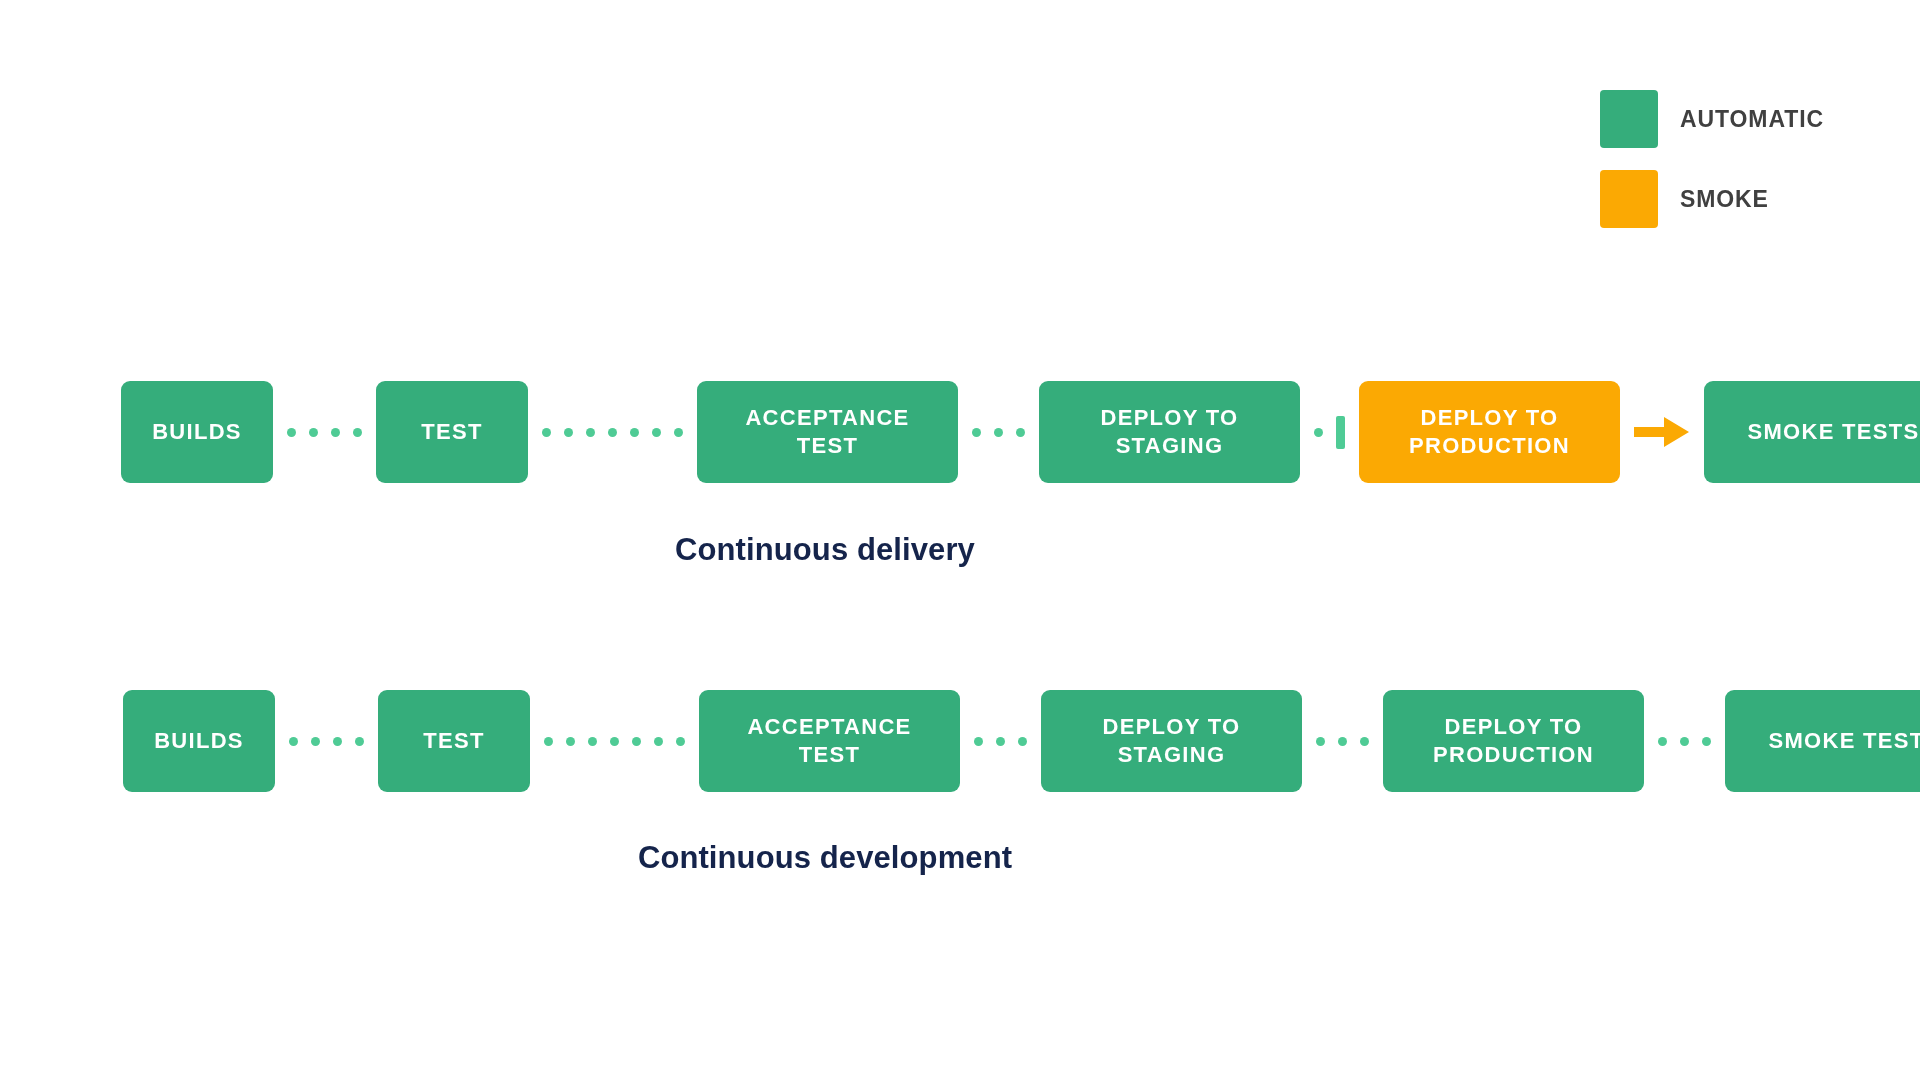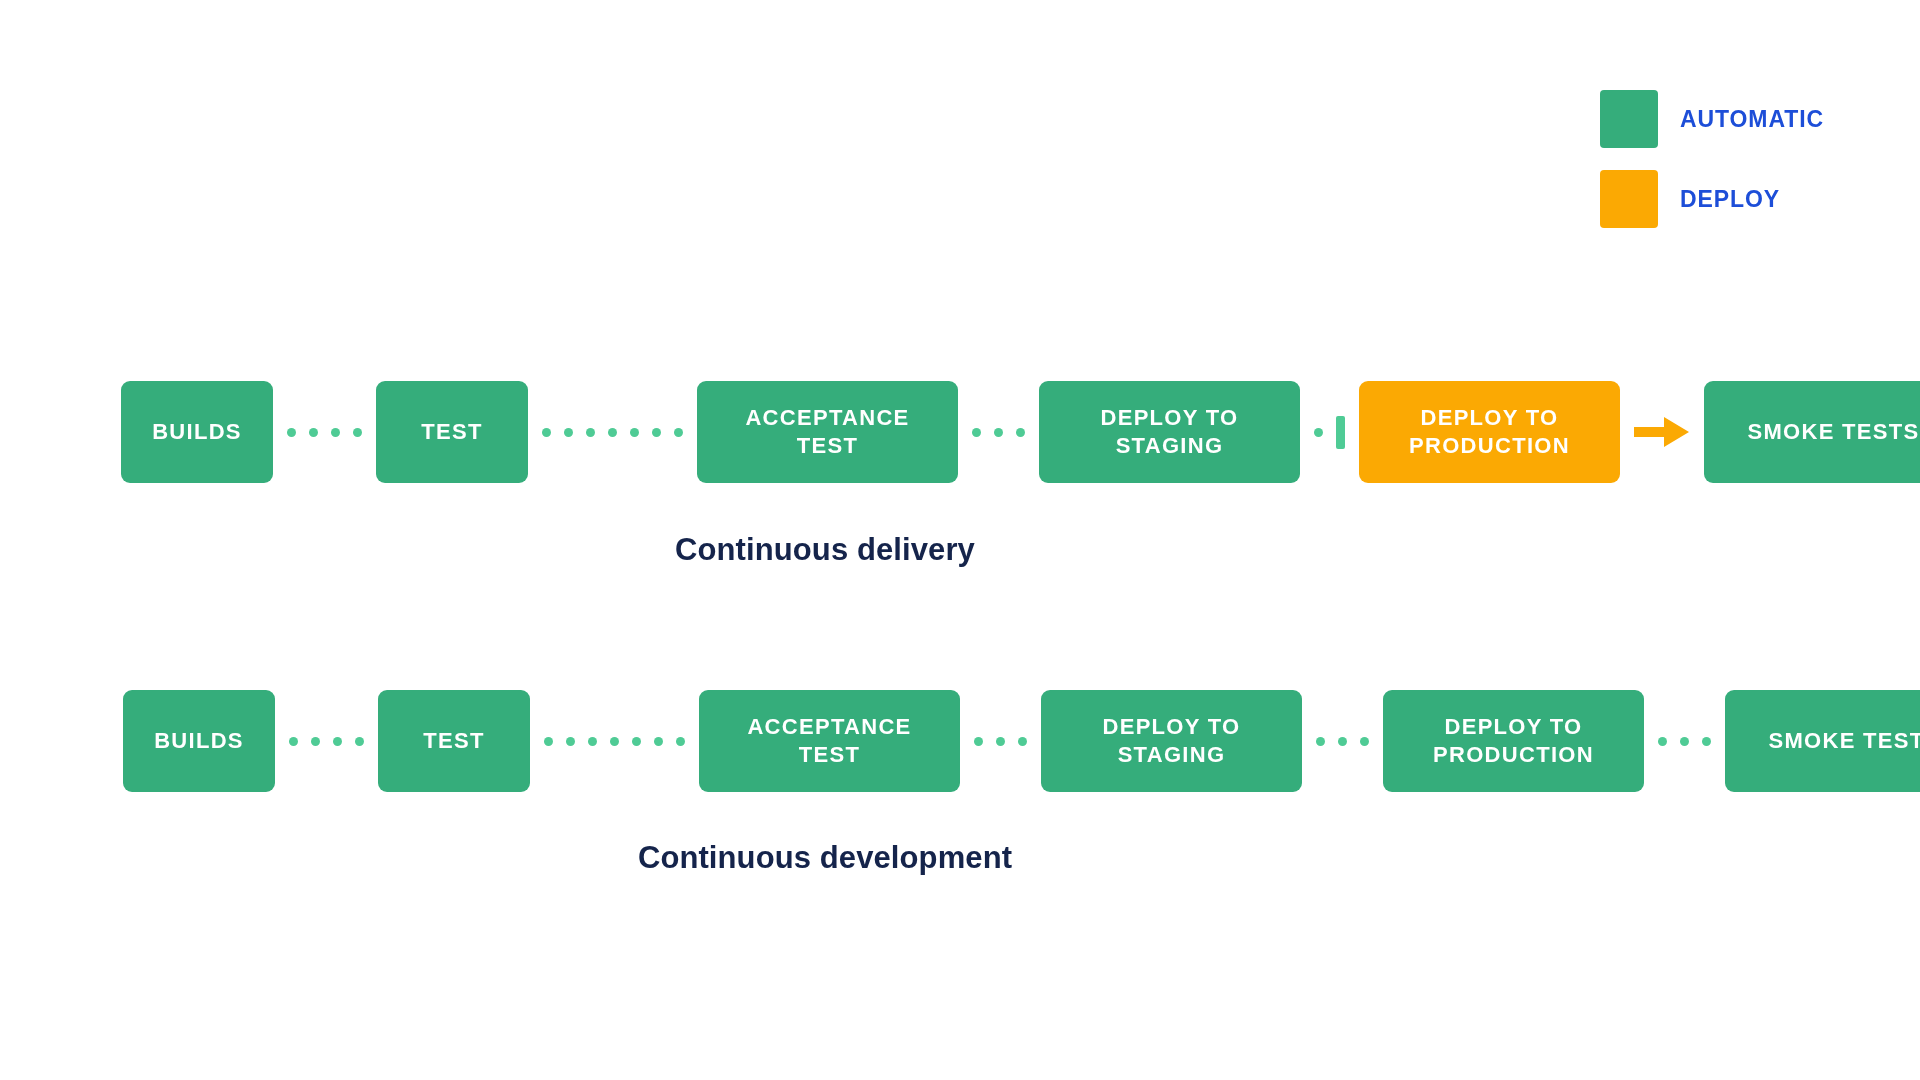--- a/index.html
+++ b/index.html
@@ -37,21 +37,21 @@
   .legend-swatch {
     width: 58px;
     height: 58px;
     border-radius: 4px;
     flex: none;
   }
   .legend-label {
     font-size: 23px;
     font-weight: bold;
     letter-spacing: 0.9px;
-    color: #1d4ed8;
+    color: #404040;
     white-space: nowrap;
   }
 
   
   .pipeline {
     position: absolute;
     display: flex;
     align-items: center;
     height: 102px;
   }
@@ -126,21 +126,21 @@
 
 <div class="canvas">
 
   <div class="legend" id="legend">
       <div class="legend-row">
         <div class="legend-swatch" style="background: rgb(53, 173, 123);"></div>
         <div class="legend-label">AUTOMATIC</div>
       </div>
       <div class="legend-row">
         <div class="legend-swatch" style="background: rgb(251, 169, 3);"></div>
-        <div class="legend-label">DEPLOY</div>
+        <div class="legend-label">SMOKE</div>
       </div>
     </div>
 
   <div class="pipeline" id="pipeline-delivery">
       <div class="node" style="width: 152px; background: rgb(53, 173, 123);">
         <div class="node-label">BUILDS</div>
       </div>
       <div class="connector" style="padding: 0px 14px;">
         <div class="dots">
           <div class="dot" style="background: rgb(79, 203, 149);"></div>

